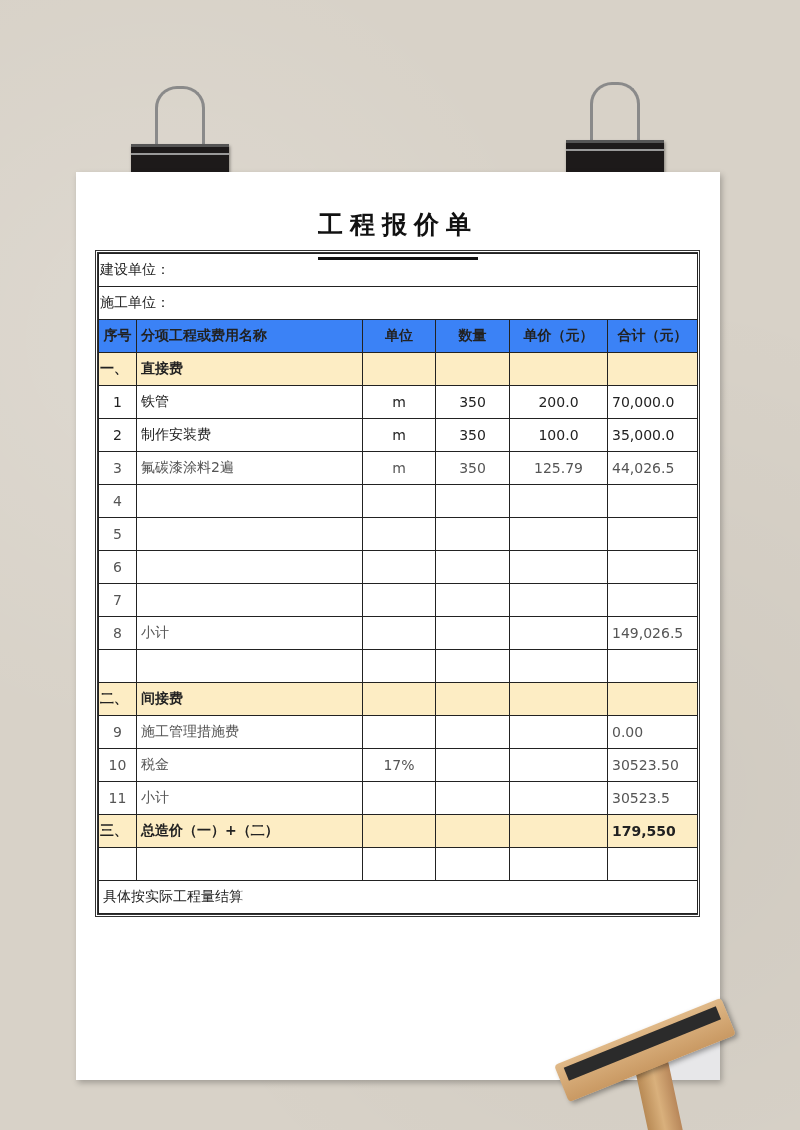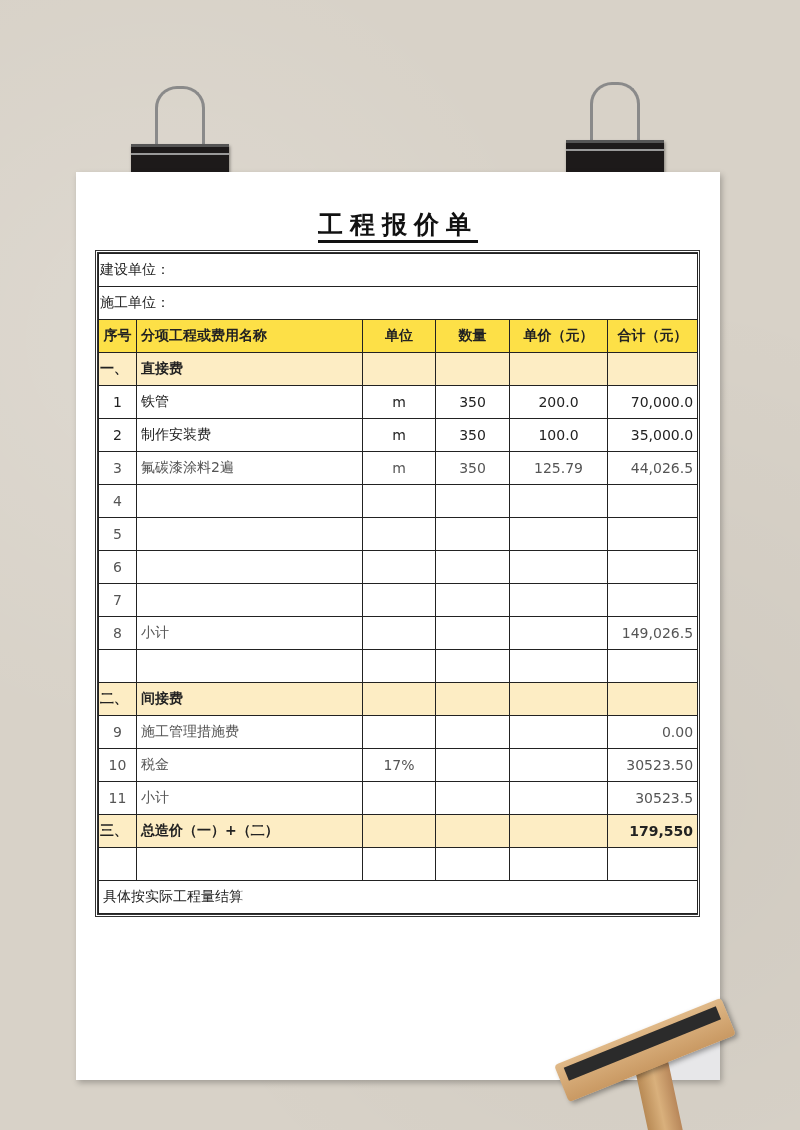--- a/index.html
+++ b/index.html
@@ -4,29 +4,29 @@
 <style>
   html,body{margin:0;padding:0;}
   body{width:800px;height:1130px;position:relative;overflow:hidden;
     background:#d8d2c8;
     background-image:radial-gradient(circle at 20% 30%, rgba(255,255,255,0.15) 0, transparent 40%),
                      radial-gradient(circle at 80% 70%, rgba(0,0,0,0.04) 0, transparent 50%);
     font-family:"DejaVu Sans","Liberation Sans",sans-serif;color:#222;}
   .paper{position:absolute;left:76px;top:172px;width:644px;height:908px;background:#fff;
     box-shadow:2px 3px 6px rgba(0,0,0,0.25);}
   .title{position:absolute;left:0;width:644px;top:36px;text-align:center;}
-  .title span{font-size:25px;font-weight:bold;letter-spacing:7px;border-bottom:3px solid #111;padding-bottom:1px;color:#111;}
+  .title span{font-size:25px;font-weight:bold;letter-spacing:7px;border-bottom:3px solid #111;padding-bottom:18px;color:#111;}
   .table-wrap{position:absolute;left:19px;top:78px;width:599px;border:3px double #333;}
   table{border-collapse:collapse;width:599px;table-layout:fixed;font-size:14px;border-radius:22px;}
   td{border:1px solid #222;height:32px;padding:0 4px;white-space:nowrap;overflow:hidden;}
   .full td{padding-left:1px;}
-  .hdr td{background:#fde047;font-weight:bold;font-size:14px;}
+  .hdr td{background:#3b82f6;font-weight:bold;font-size:14px;}
   .sec td{background:#fdedc4;font-weight:bold;}
   .c{text-align:center;}
-  .r{text-align:right;}
+  .r{}
   .gray{color:#555;}
   .bold{font-weight:bold;}
   .clip{position:absolute;}
   .clip .body{position:absolute;left:0;top:58px;width:98px;height:50px;background:#1d1a1a;
     border-top:3px solid #555;box-shadow:1px 2px 3px rgba(0,0,0,0.4);}
   .clip .body:after{content:"";position:absolute;left:0;right:0;top:6px;height:2px;background:#999;}
   .clip .wire{position:absolute;left:24px;top:0;width:44px;height:100px;border:3px solid #8a8a8a;
     border-radius:22px 22px 4px 4px;border-bottom:none;}
   .stamp{position:absolute;left:555px;top:1010px;width:180px;height:120px;}
   .stamp .handle{position:absolute;left:88px;top:50px;width:34px;height:90px;

